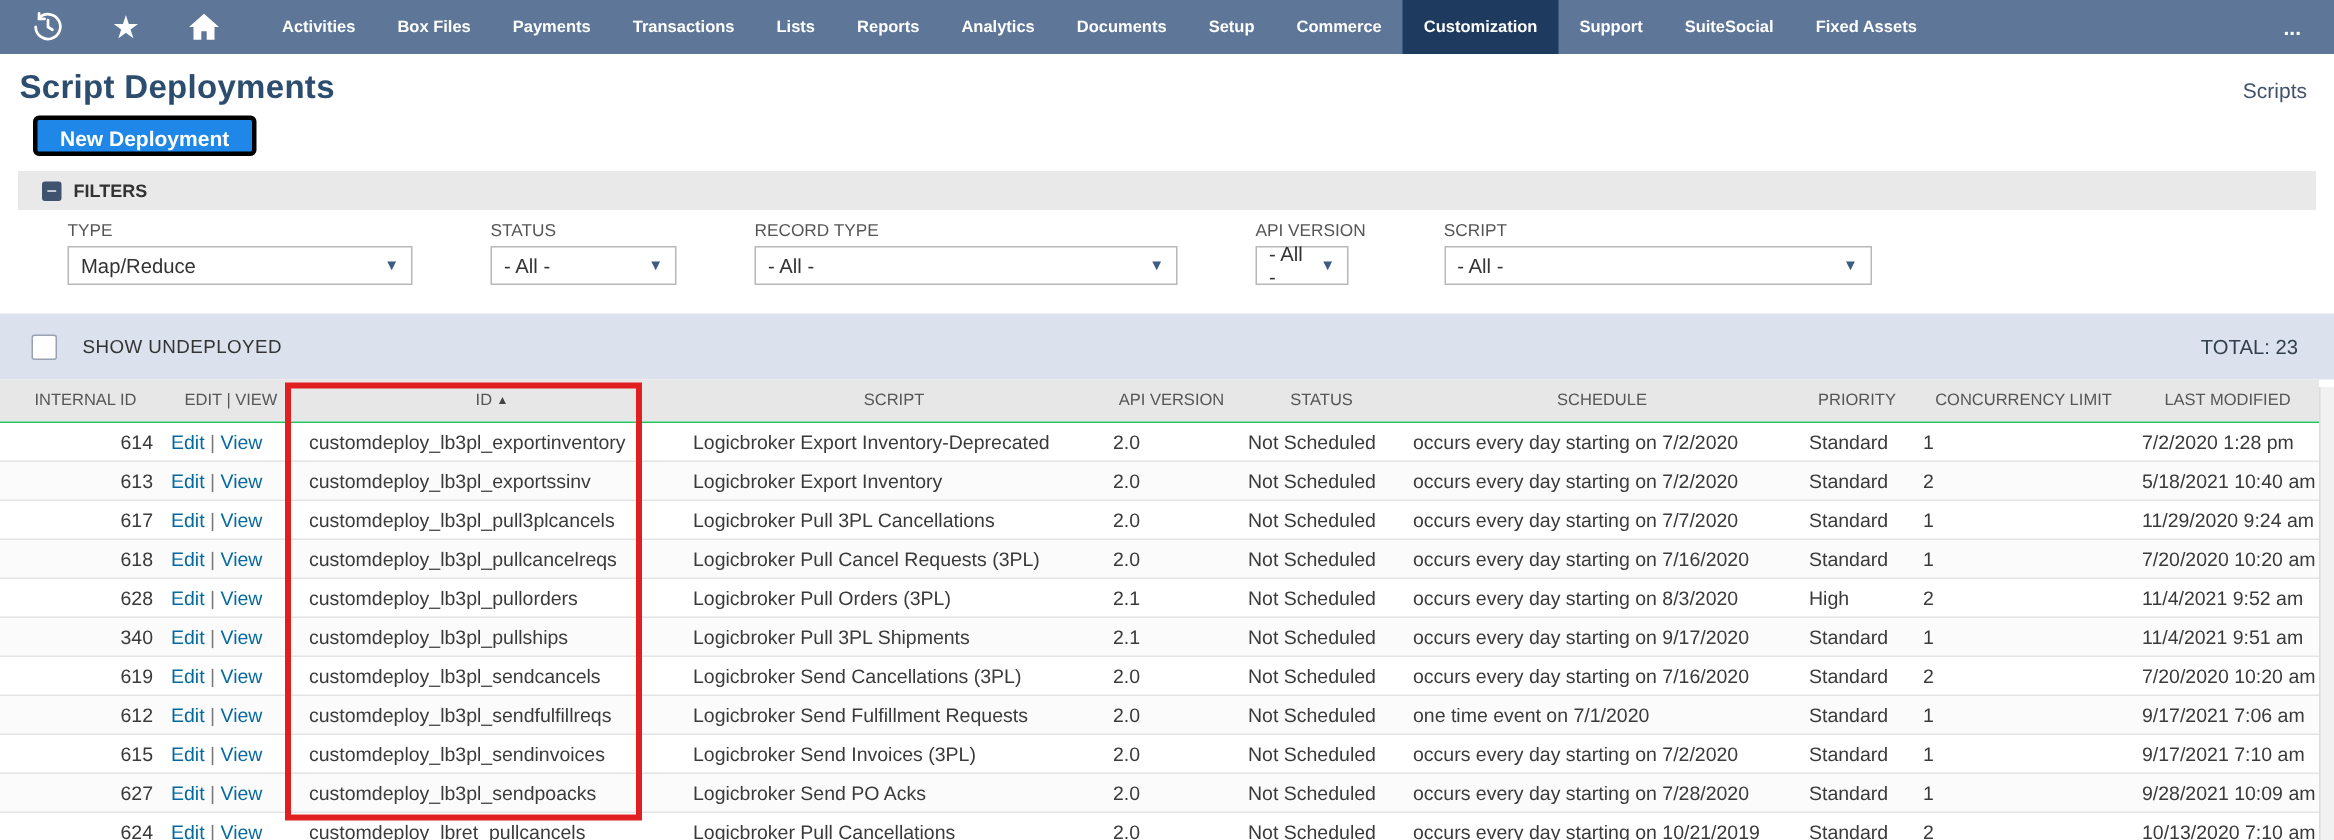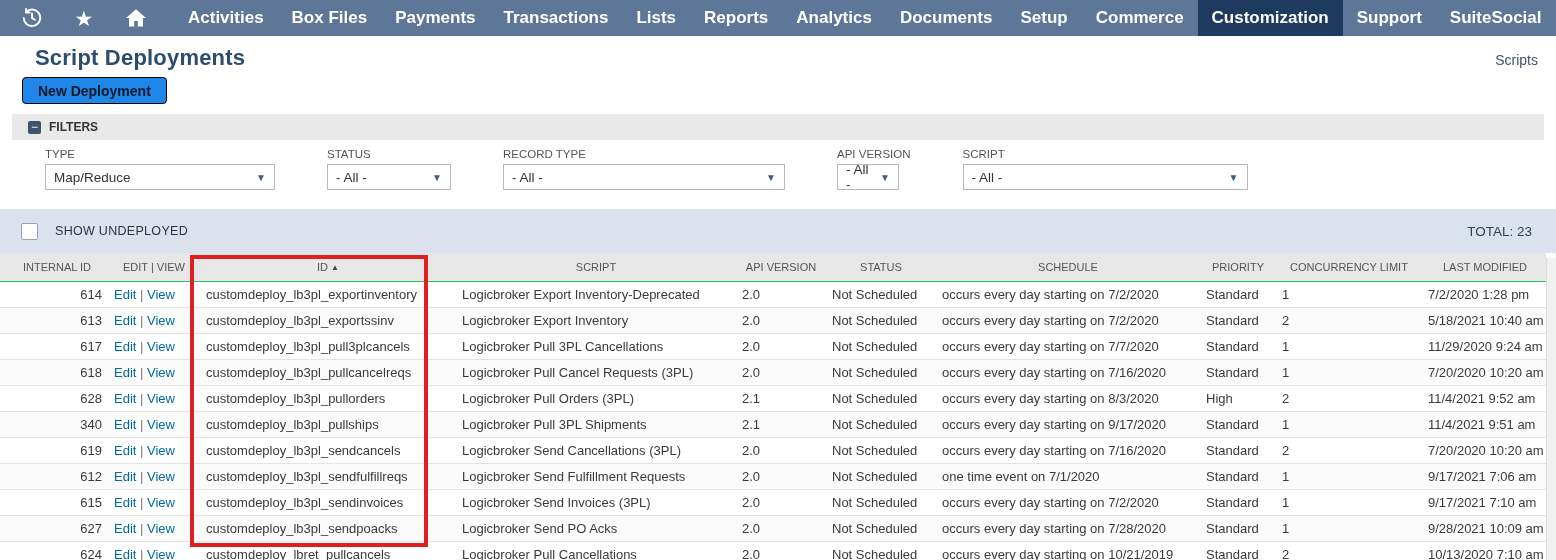--- a/index.html
+++ b/index.html
@@ -7,33 +7,33 @@
               font-family:"Liberation Sans", sans-serif; }
   body { position:relative; }
 
   
   .topnav { height:36px; background:var(--nav-bar,#5e7798); display:flex; align-items:stretch; color:#fff; }
   .nav-icons { display:flex; align-items:center; gap:28px; padding:0 26px 0 20px; }
   .nav-icon { width:24px; height:24px; display:flex; align-items:center; justify-content:center; cursor:pointer; }
   .nav-icon svg { display:block; }
   .star-glyph { font-size:21px; line-height:1; }
   .nav-items { display:flex; align-items:stretch; }
-  .nav-item { display:flex; align-items:center; padding:0 14px; font-size:17px; font-weight:700; cursor:pointer; white-space:nowrap; }
+  .nav-item { display:flex; align-items:center; padding:0 14px; font-size:11px; font-weight:700; cursor:pointer; white-space:nowrap; }
   .nav-item.active { background:var(--nav-active,#1e3a5f); }
   .nav-overflow { margin-left:auto; display:flex; align-items:center; padding:0 22px; font-weight:700; font-size:14px; cursor:pointer; }
 
   
   .page-header { display:flex; justify-content:space-between; align-items:flex-start; padding:9px 18px 0 13px; height:39px; }
-  .page-title { font-size:22px; font-weight:700; color:var(--title,#2d4d6e); letter-spacing:.2px;margin-left:22px; }
+  .page-title { font-size:22px; font-weight:700; color:var(--title,#2d4d6e); letter-spacing:.2px; }
   .scripts-link { font-size:14px; color:#41536b; margin-top:7px; cursor:pointer; }
 
   
   .btn-row { padding:2px 0 0 22px; height:33px; }
-  .primary-btn { background:var(--btn,#1f87e8); color:#0f172a; font-weight:700; font-size:14px;
-                 border:1px solid #000000; border-radius:4px; padding:4px 15px; height:27px;
+  .primary-btn { background:var(--btn,#1f87e8); color:#ffffff; font-weight:700; font-size:14px;
+                 border:3px solid #000000; border-radius:4px; padding:4px 15px; height:27px;
                  cursor:pointer; font-family:inherit; }
 
   
   .filters-bar { margin:6px 12px 0 12px; height:26px; background:#e9e9e9; display:flex; align-items:center; padding:0 16px; gap:8px; }
   .collapse-box { width:13px; height:13px; background:#3f536e; border-radius:2px; color:#fff; display:flex;
                   align-items:center; justify-content:center; font-size:12px; line-height:10px; cursor:pointer; }
   .filters-title { font-size:12px; font-weight:700; color:#333;text-align:center; }
   .filter-fields { display:flex; padding:8px 0 0 45px; gap:52px; }
   .flabel { font-size:11.5px; color:#555; margin-bottom:4px; white-space:nowrap; }
   .fselect { height:26px; border:1px solid #b8b8b8; background:#fff; display:flex; align-items:center;

